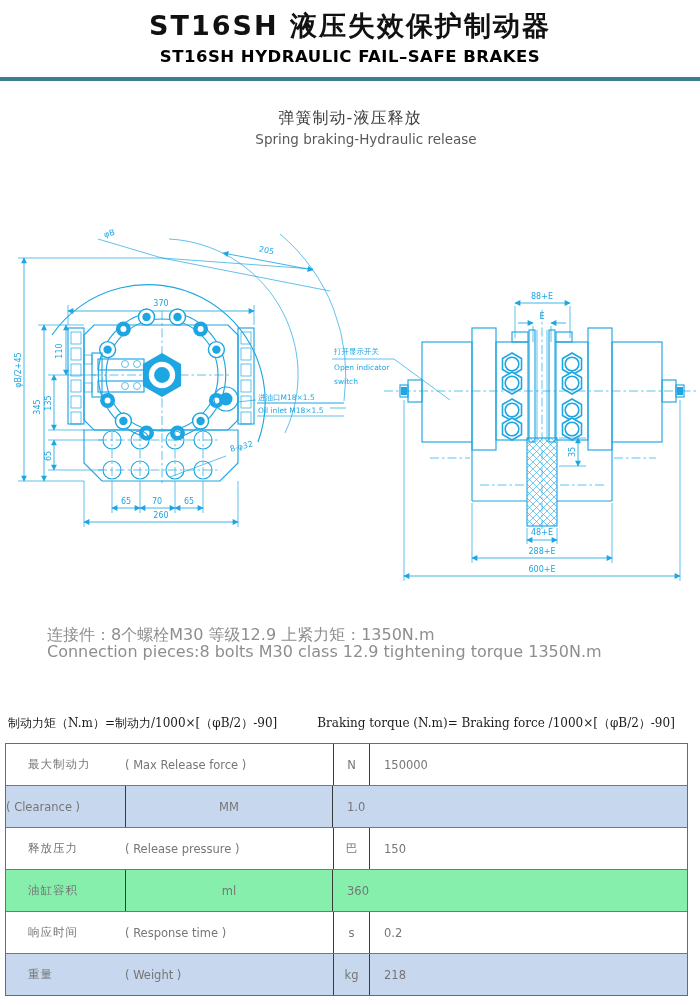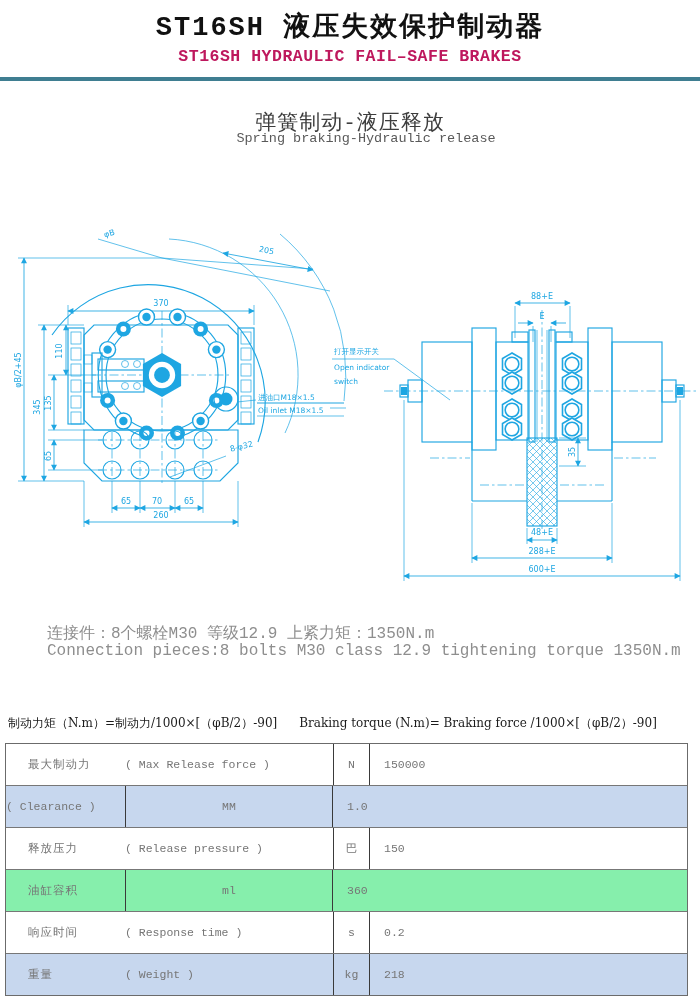--- a/index.html
+++ b/index.html
@@ -1,33 +1,33 @@
 <!DOCTYPE html>
 <html><head>
 <meta charset="utf-8">
 <style>
   html,body{margin:0;padding:0;background:#fff;}
   body{width:700px;height:1005px;position:relative;overflow:hidden;
        font-family:"DejaVu Sans","Liberation Sans",sans-serif;}
-  .abs{position:absolute;font-family:Liberation Mono, monospace;}
+  .abs{position:absolute;}
   
   .title-zh{top:8px;left:0;width:700px;text-align:center;font-size:27px;font-weight:bold;
             color:#111;letter-spacing:2px;}
   .title-en{top:47px;left:0;width:700px;text-align:center;font-size:16.5px;font-weight:bold;
-            color:#be185d;letter-spacing:.5px;}
+            color:#000000;letter-spacing:.5px;}
   .rule{top:77px;left:0;width:700px;height:4px;}
-  .sub-zh{top:108px;left:0;width:700px;text-align:center;font-size:21px;font-weight:500;
+  .sub-zh{top:108px;left:0;width:700px;text-align:center;font-size:16px;font-weight:500;
           color:#3d3d3d;letter-spacing:1px;}
   .sub-en{top:131px;left:0;width:700px;text-align:center;font-size:13.5px;color:#595959;padding-left:16px;}
   
   .notes{top:626px;left:47px;font-size:16px;color:#8e8e8e;line-height:17px;}
   
   .formula{top:715px;left:8px;font-family:"DejaVu Serif","Liberation Serif",serif;
            font-size:12px;color:#1c1c1c;white-space:nowrap;}
-  .formula .en{margin-left:22px;}
+  .formula .en{margin-left:40px;}
   
   .spec{top:743px;left:5px;width:681px;border:1.5px solid #6b6b6b;}
   .trow{display:grid;grid-template-columns:119px 208px 37px 1fr;height:41px;
         border-bottom:1px solid #777;font-size:11.5px;color:#767676;}
   .trow:last-child{border-bottom:none;}
   .trow>div{display:flex;align-items:center;}
   .c-zh{padding-left:22px;letter-spacing:1px;}
   .c-unit{justify-content:center;border-left:1.5px solid #3a3a3a;border-right:1.5px solid #3a3a3a;}
   .c-val{padding-left:14px;}
   

